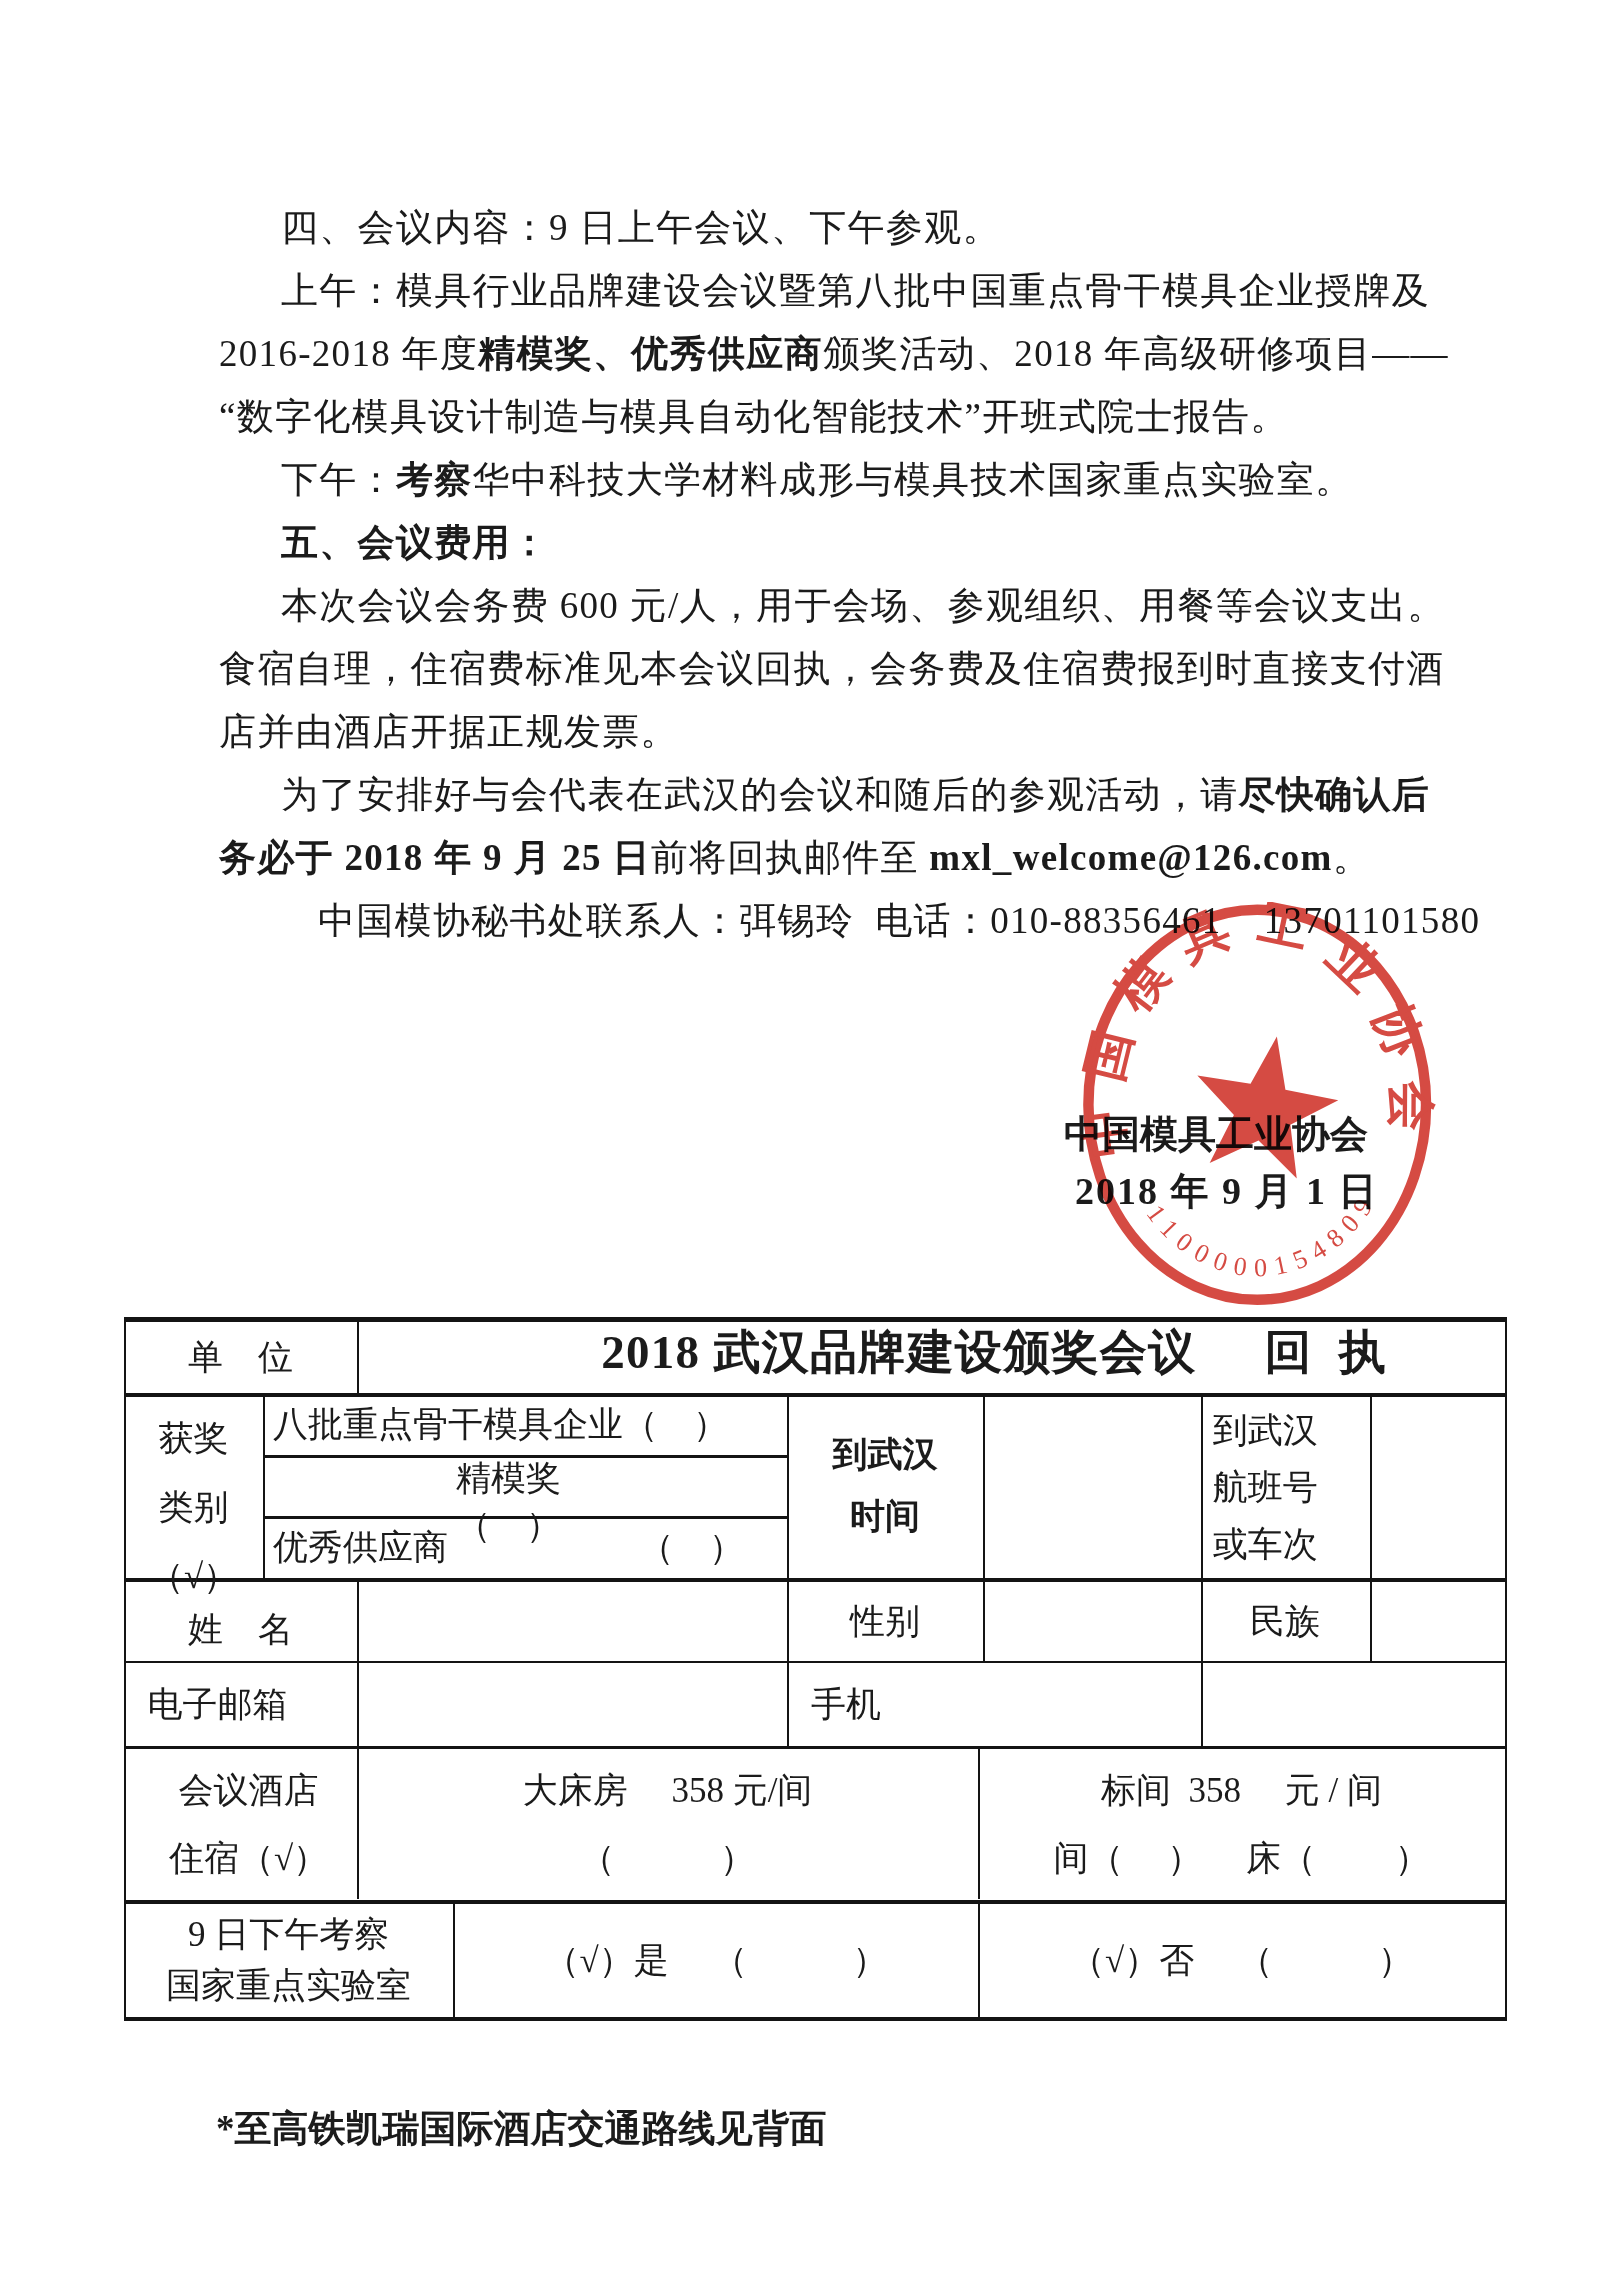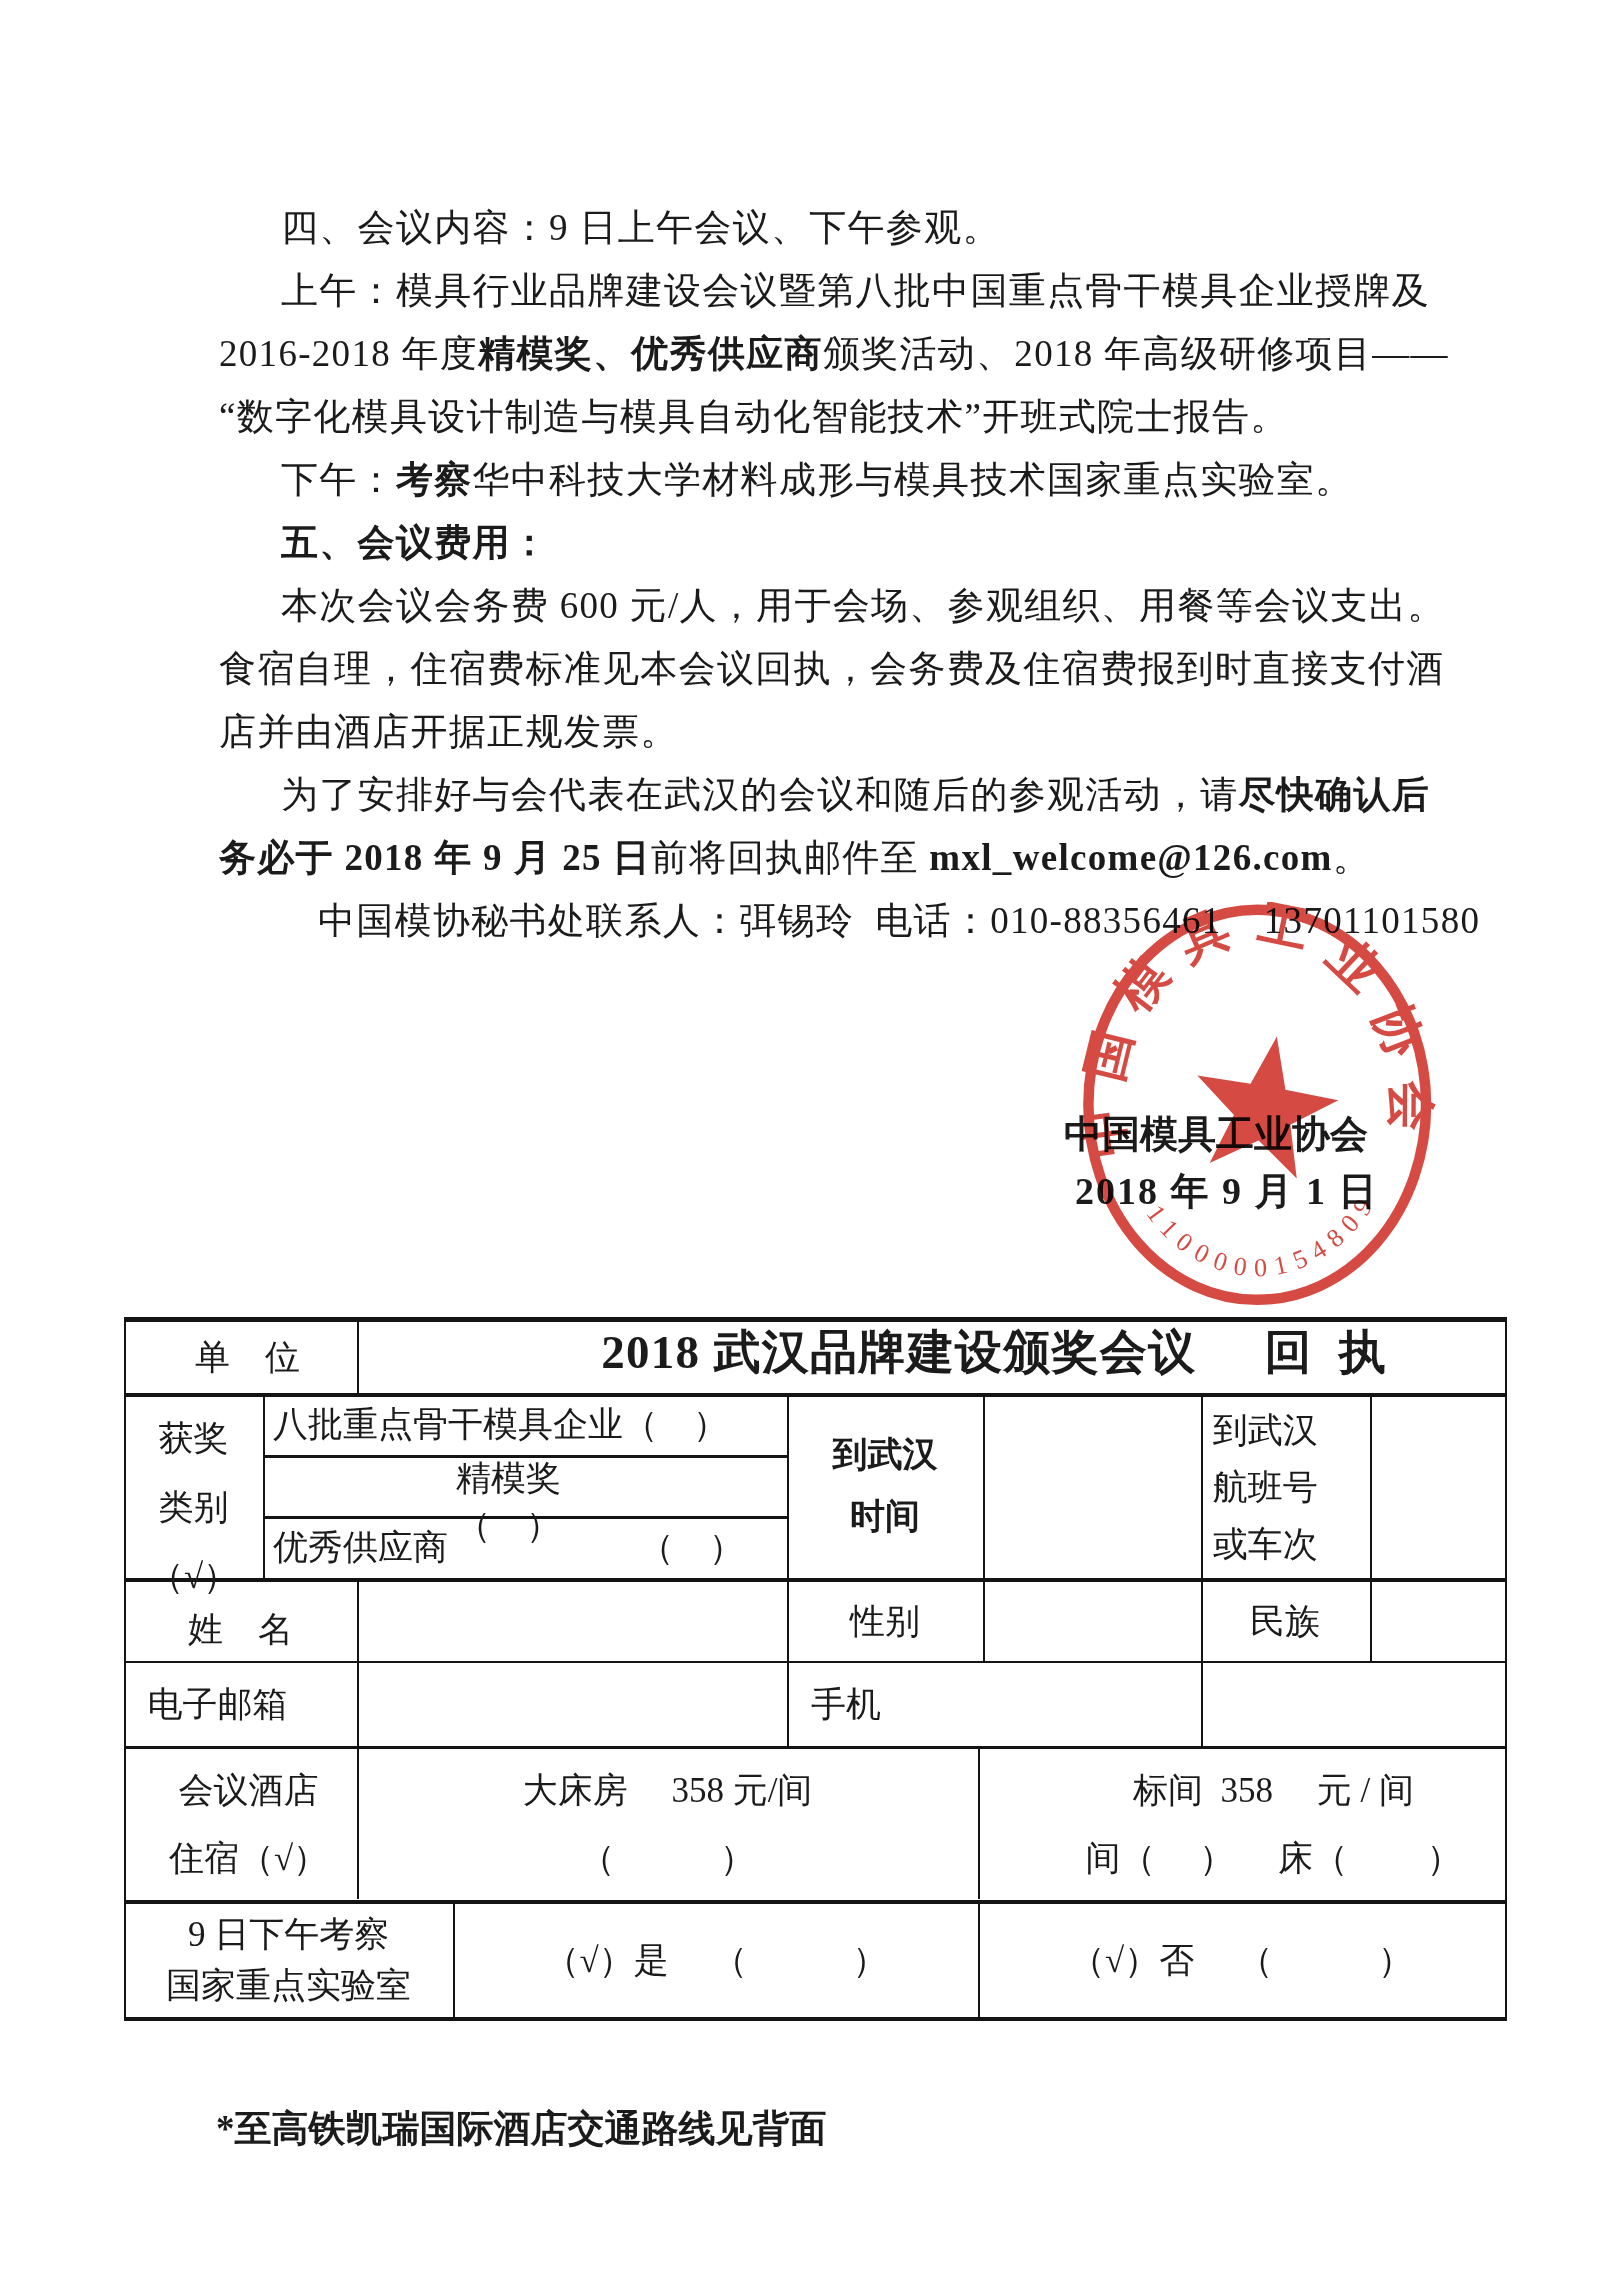--- a/index.html
+++ b/index.html
@@ -127,21 +127,21 @@
     <div class="vl" style="left:1077px;top:261px;width:2px;height:84px;"></div>
     <div class="vl" style="left:1246px;top:261px;width:2px;height:84px;"></div>
     <div class="vl" style="left:233px;top:344px;width:2px;height:85px;"></div>
     <div class="vl" style="left:663px;top:344px;width:2px;height:85px;"></div>
     <div class="vl" style="left:1077px;top:344px;width:2px;height:85px;"></div>
     <div class="vl" style="left:233px;top:429px;width:2px;height:153px;"></div>
     <div class="vl" style="left:854px;top:429px;width:2px;height:153px;"></div>
     <div class="vl" style="left:329px;top:583px;width:2px;height:118px;"></div>
     <div class="vl" style="left:854px;top:583px;width:2px;height:118px;"></div>
 
-    <div class="cell cc" style="left:0;top:5.2px;width:233px;height:71px;padding-left:7px;">单　位</div>
+    <div class="cell cc" style="left:0;top:5.2px;width:233px;height:71px;">单　位</div>
     <div class="cell" style="left:235px;top:5.2px;width:1146px;height:71px;"></div>
 
     <div class="cell col" style="left:0;top:80px;width:139px;height:221px;padding:6.5px 0;box-sizing:border-box;">
       <div>获奖</div>
       <div>类别</div>
       <div>（√）</div>
     </div>
     <div class="cell row-l" style="left:149px;top:76px;width:511px;height:62px;">八批重点骨干模具企业（　）</div>
     <div class="cell row-sb" style="left:149px;top:138px;width:471px;height:61px;flex-direction:column;">
       <span>精模奖</span><span>（　）</span>
@@ -174,21 +174,21 @@
     <div class="cell" style="left:1079px;top:346px;width:302px;height:83px;"></div>
 
     <div class="cell colc" style="left:8px;top:433px;width:233px;height:150px;line-height:68px;">
       <div>会议酒店</div>
       <div>住宿（√）</div>
     </div>
     <div class="cell colc" style="left:233px;top:433px;width:621px;height:150px;line-height:68px;">
       <div>大床房　 358 元/间</div>
       <div>（　　　）</div>
     </div>
-    <div class="cell colc" style="left:854px;top:433px;width:527px;height:150px;line-height:68px;padding-left:32px;">
+    <div class="cell colc" style="left:854px;top:433px;width:527px;height:150px;line-height:68px;">
       <div>标间  358 　元 / 间</div>
       <div>间（　 ）　 床（　　 ）</div>
     </div>
 
     <div class="cell colc" style="left:0;top:586px;width:329px;height:114px;line-height:51px;">
       <div>9 日下午考察</div>
       <div>国家重点实验室</div>
     </div>
     <div class="cell cc" style="left:329px;top:586px;width:526px;height:114px;">（√）是　 （　　　）</div>
     <div class="cell cc" style="left:854px;top:586px;width:527px;height:114px;">（√）否　 （　　　）</div>

